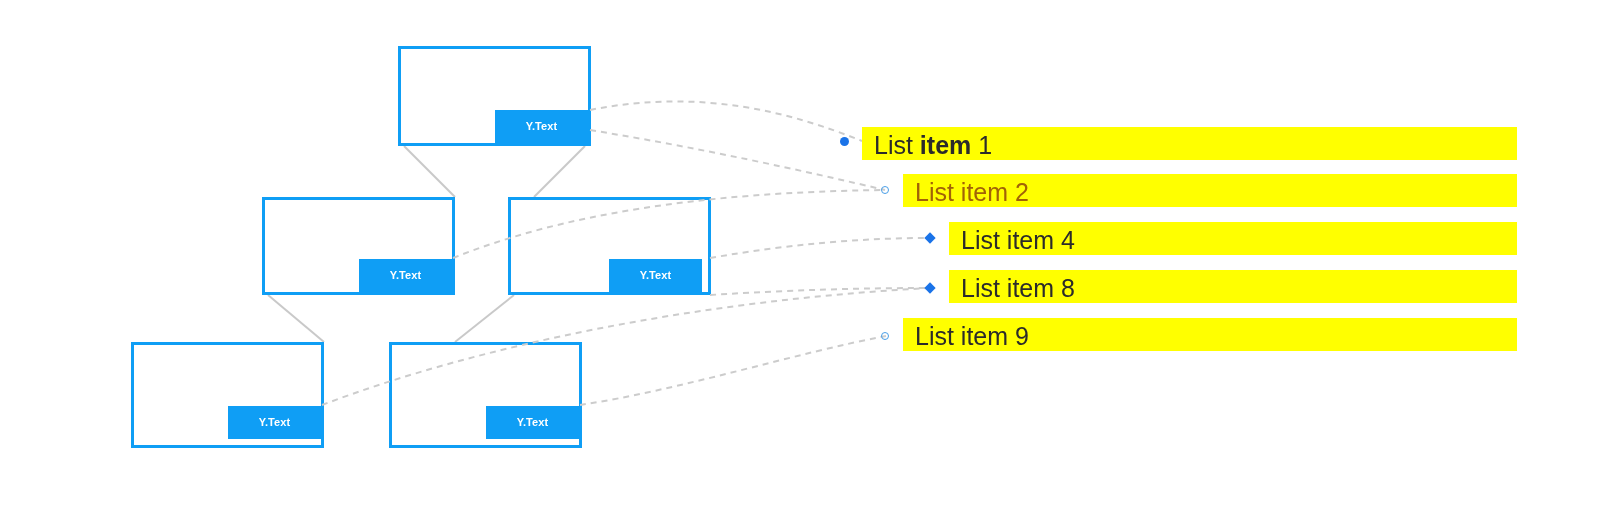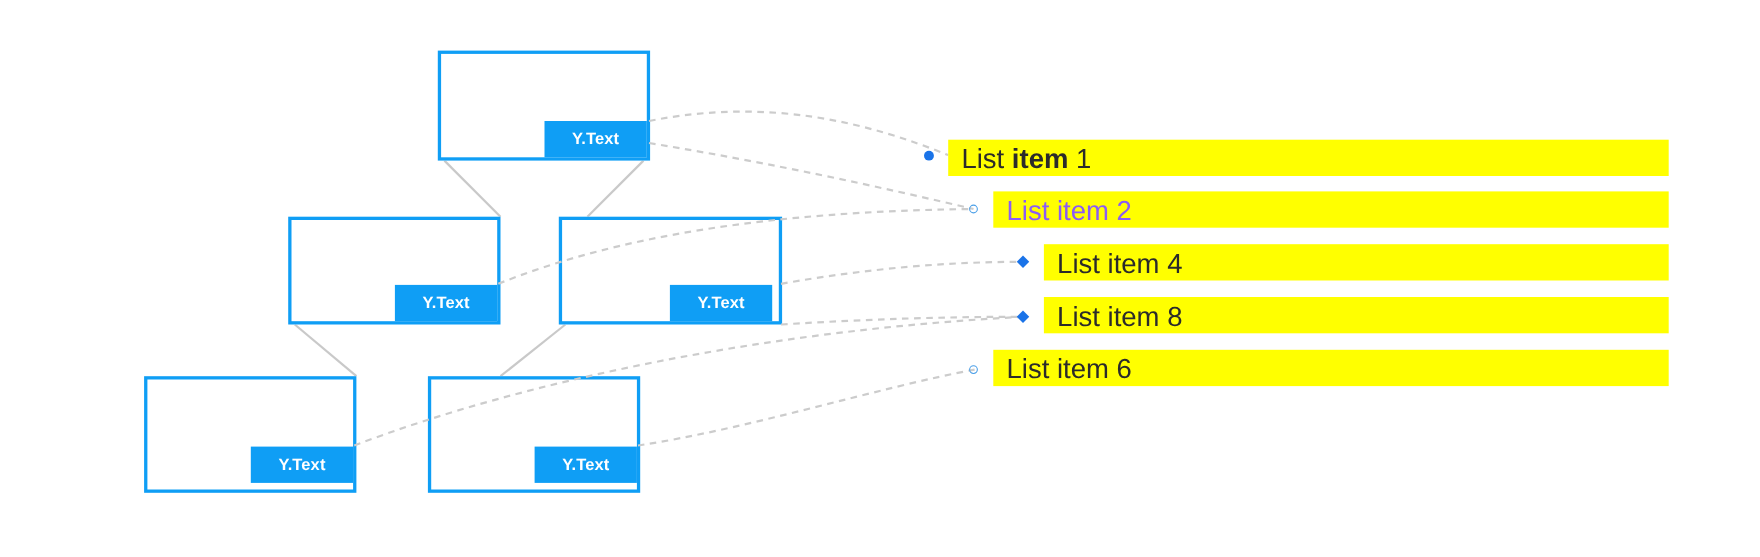--- a/index.html
+++ b/index.html
@@ -30,21 +30,21 @@
     box-sizing: border-box;
     background: #ffffff;
     border: 3px solid #0f9ef5;
   }
   .node-badge {
     position: absolute;
     box-sizing: border-box;
     background: #0f9ef5;
     color: #ffffff;
     font-weight: bold;
-    font-size: 15px;
+    font-size: 11px;
     letter-spacing: 0.1px;
     display: flex;
     align-items: center;
     justify-content: center;
     line-height: 1;
   }
 
   
   .list-layer {
     position: absolute;
@@ -125,25 +125,25 @@
       <path d="M 322,405 C 480,345 700,300 930,288" fill="none" stroke="#cccccc" stroke-width="2" stroke-dasharray="6 5" stroke-linecap="butt"></path>
       <path d="M 580,405 C 680,390 800,352 886,336" fill="none" stroke="#cccccc" stroke-width="2" stroke-dasharray="6 5" stroke-linecap="butt"></path>
     </svg>
 
   <div class="list-layer" id="list-layer">
       <span class="bullet bullet-filled-circle" style="left: 840px; top: 137px;"></span>
       <div class="hl-bar" style="left: 862px; top: 127px; width: 655px; height: 33px; background: rgb(255, 255, 0);"></div>
       <div class="hl-text" style="left: 874px; top: 129px; color: rgb(43, 43, 43);"><span>List </span><b>item</b><span> 1</span></div>
       <span class="bullet bullet-hollow-circle" style="left: 881px; top: 186px;"></span>
       <div class="hl-bar" style="left: 903px; top: 174px; width: 614px; height: 33px; background: rgb(255, 255, 0);"></div>
-      <div class="hl-text" style="left: 915px; top: 176px; color: #8b5cf6;"><span>List item 2</span></div>
+      <div class="hl-text" style="left: 915px; top: 176px; color: #a16207;"><span>List item 2</span></div>
       <span class="bullet bullet-diamond" style="left: 926px; top: 234px;"></span>
       <div class="hl-bar" style="left: 949px; top: 222px; width: 568px; height: 33px; background: rgb(255, 255, 0);"></div>
       <div class="hl-text" style="left: 961px; top: 224px; color: rgb(43, 43, 43); text-align: center;"><span>List item 4</span></div>
       <span class="bullet bullet-diamond" style="left: 926px; top: 284px;"></span>
       <div class="hl-bar" style="left: 949px; top: 270px; width: 568px; height: 33px; background: rgb(255, 255, 0);"></div>
       <div class="hl-text" style="left: 961px; top: 272px; color: rgb(43, 43, 43);"><span>List item 8</span></div>
       <span class="bullet bullet-hollow-circle" style="left: 881px; top: 332px;"></span>
       <div class="hl-bar" style="left: 903px; top: 318px; width: 614px; height: 33px; background: rgb(255, 255, 0);"></div>
-      <div class="hl-text" style="left: 915px; top: 320px; color: rgb(43, 43, 43);"><span>List item 6</span></div>
+      <div class="hl-text" style="left: 915px; top: 320px; color: rgb(43, 43, 43);"><span>List item 9</span></div>
     </div>
 
 </div>
 
 </body></html>

